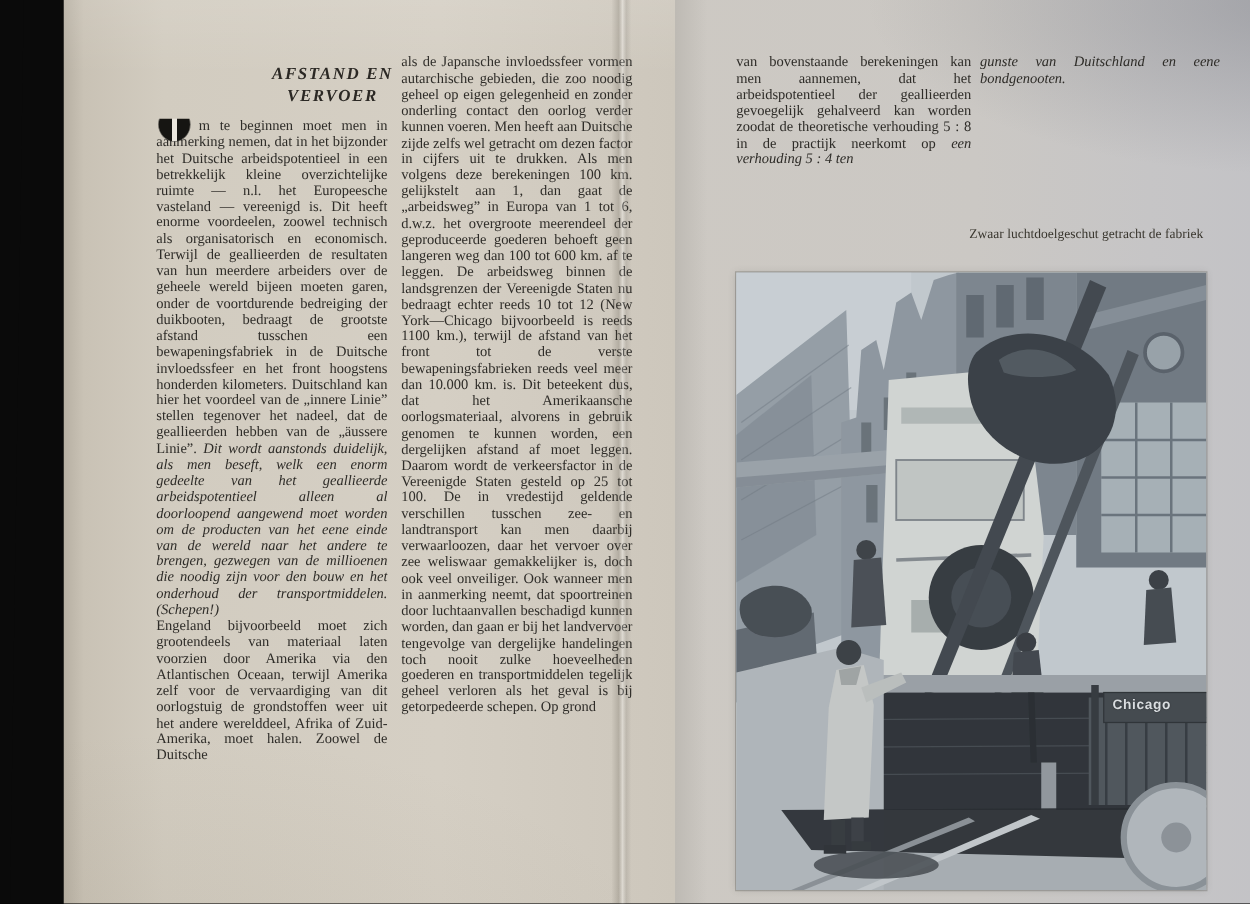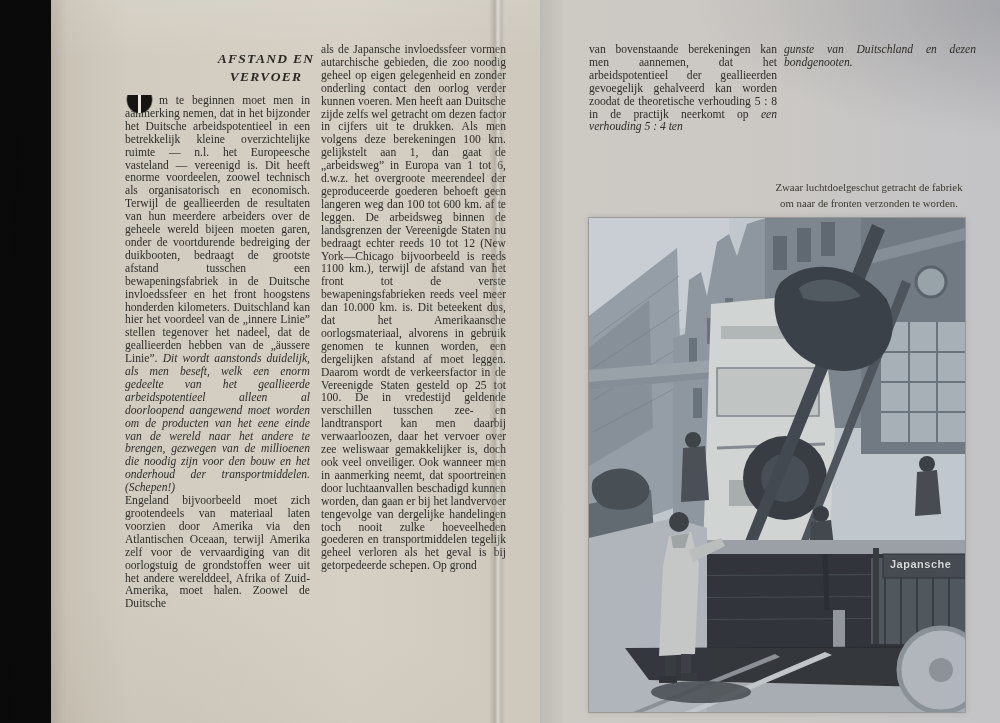--- a/index.html
+++ b/index.html
@@ -100,26 +100,25 @@
     </div>
   </div>
 
   <div class="page page-right">
 
     <div class="col col-r1">
       <p><span>van bovenstaande berekeningen kan men aannemen, dat het arbeidspotentieel der geallieerden gevoegelijk gehalveerd kan worden zoodat de theoretische verhouding 5 : 8 in de practijk neerkomt op </span><span style="font-style: italic;">een verhouding 5 : 4 ten</span></p>
     </div>
 
     <div class="col col-r2">
-      <p><span style="font-style: italic;">gunste van Duitschland en dezen bondgenooten.</span><br></p>
+      <p><span style="font-style: italic;">gunste van Duitschland en eene bondgenooten.</span><br></p>
     </div>
 
     <div class="caption">
       <div>Zwaar luchtdoelgeschut getracht de fabriek</div>
-      <div>om naar de fronten verzonden te worden.</div>
     </div>
 
     <div class="photo" aria-label="Zwaar luchtdoelgeschut op een spoorwegwagon voor de fabriek">
       <svg width="376" height="494" viewBox="0 0 376 494" preserveAspectRatio="none">
 
         <rect width="376" height="494" fill="#c5cbd0"></rect>
         <rect x="0" y="0" width="140" height="110" fill="#ced4d8" opacity="0.7"></rect>
 
         <polygon points="0,98 88,30 96,286 0,320" fill="#939ca4"></polygon>
         <polygon points="0,130 60,82 64,210 0,248" fill="#7f8891" opacity="0.75"></polygon>
@@ -222,19 +221,19 @@
         <polygon points="82,318 100,315 96,330 84,330" fill="#9fa3a2"></polygon>
         <circle cx="90" cy="304" r="10" fill="#31363a"></circle>
         <polygon points="100,332 132,320 136,328 104,344" fill="#bdc0be"></polygon>
         <rect x="76" y="438" width="11" height="22" fill="#2c3034"></rect>
         <rect x="92" y="436" width="10" height="20" fill="#31353a"></rect>
         <rect x="70" y="458" width="18" height="7" fill="#24282c"></rect>
         <rect x="92" y="455" width="16" height="7" fill="#2a2e32"></rect>
 
         <rect width="376" height="494" fill="#a9b1b8" opacity="0.10"></rect>
       </svg>
-      <div class="wagon-label">Japansche</div>
+      <div class="wagon-label">Chicago</div>
     </div>
   </div>
 
   <div class="gutter"></div>
   <div class="scanner-edge"></div>
 </div>
 
 </body></html>

